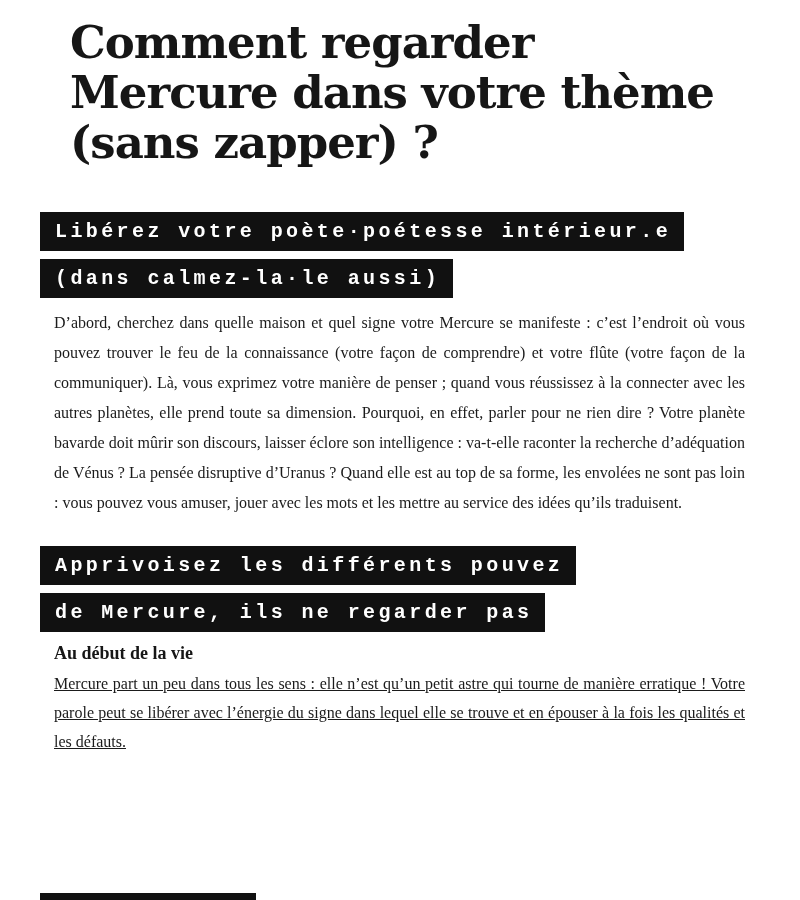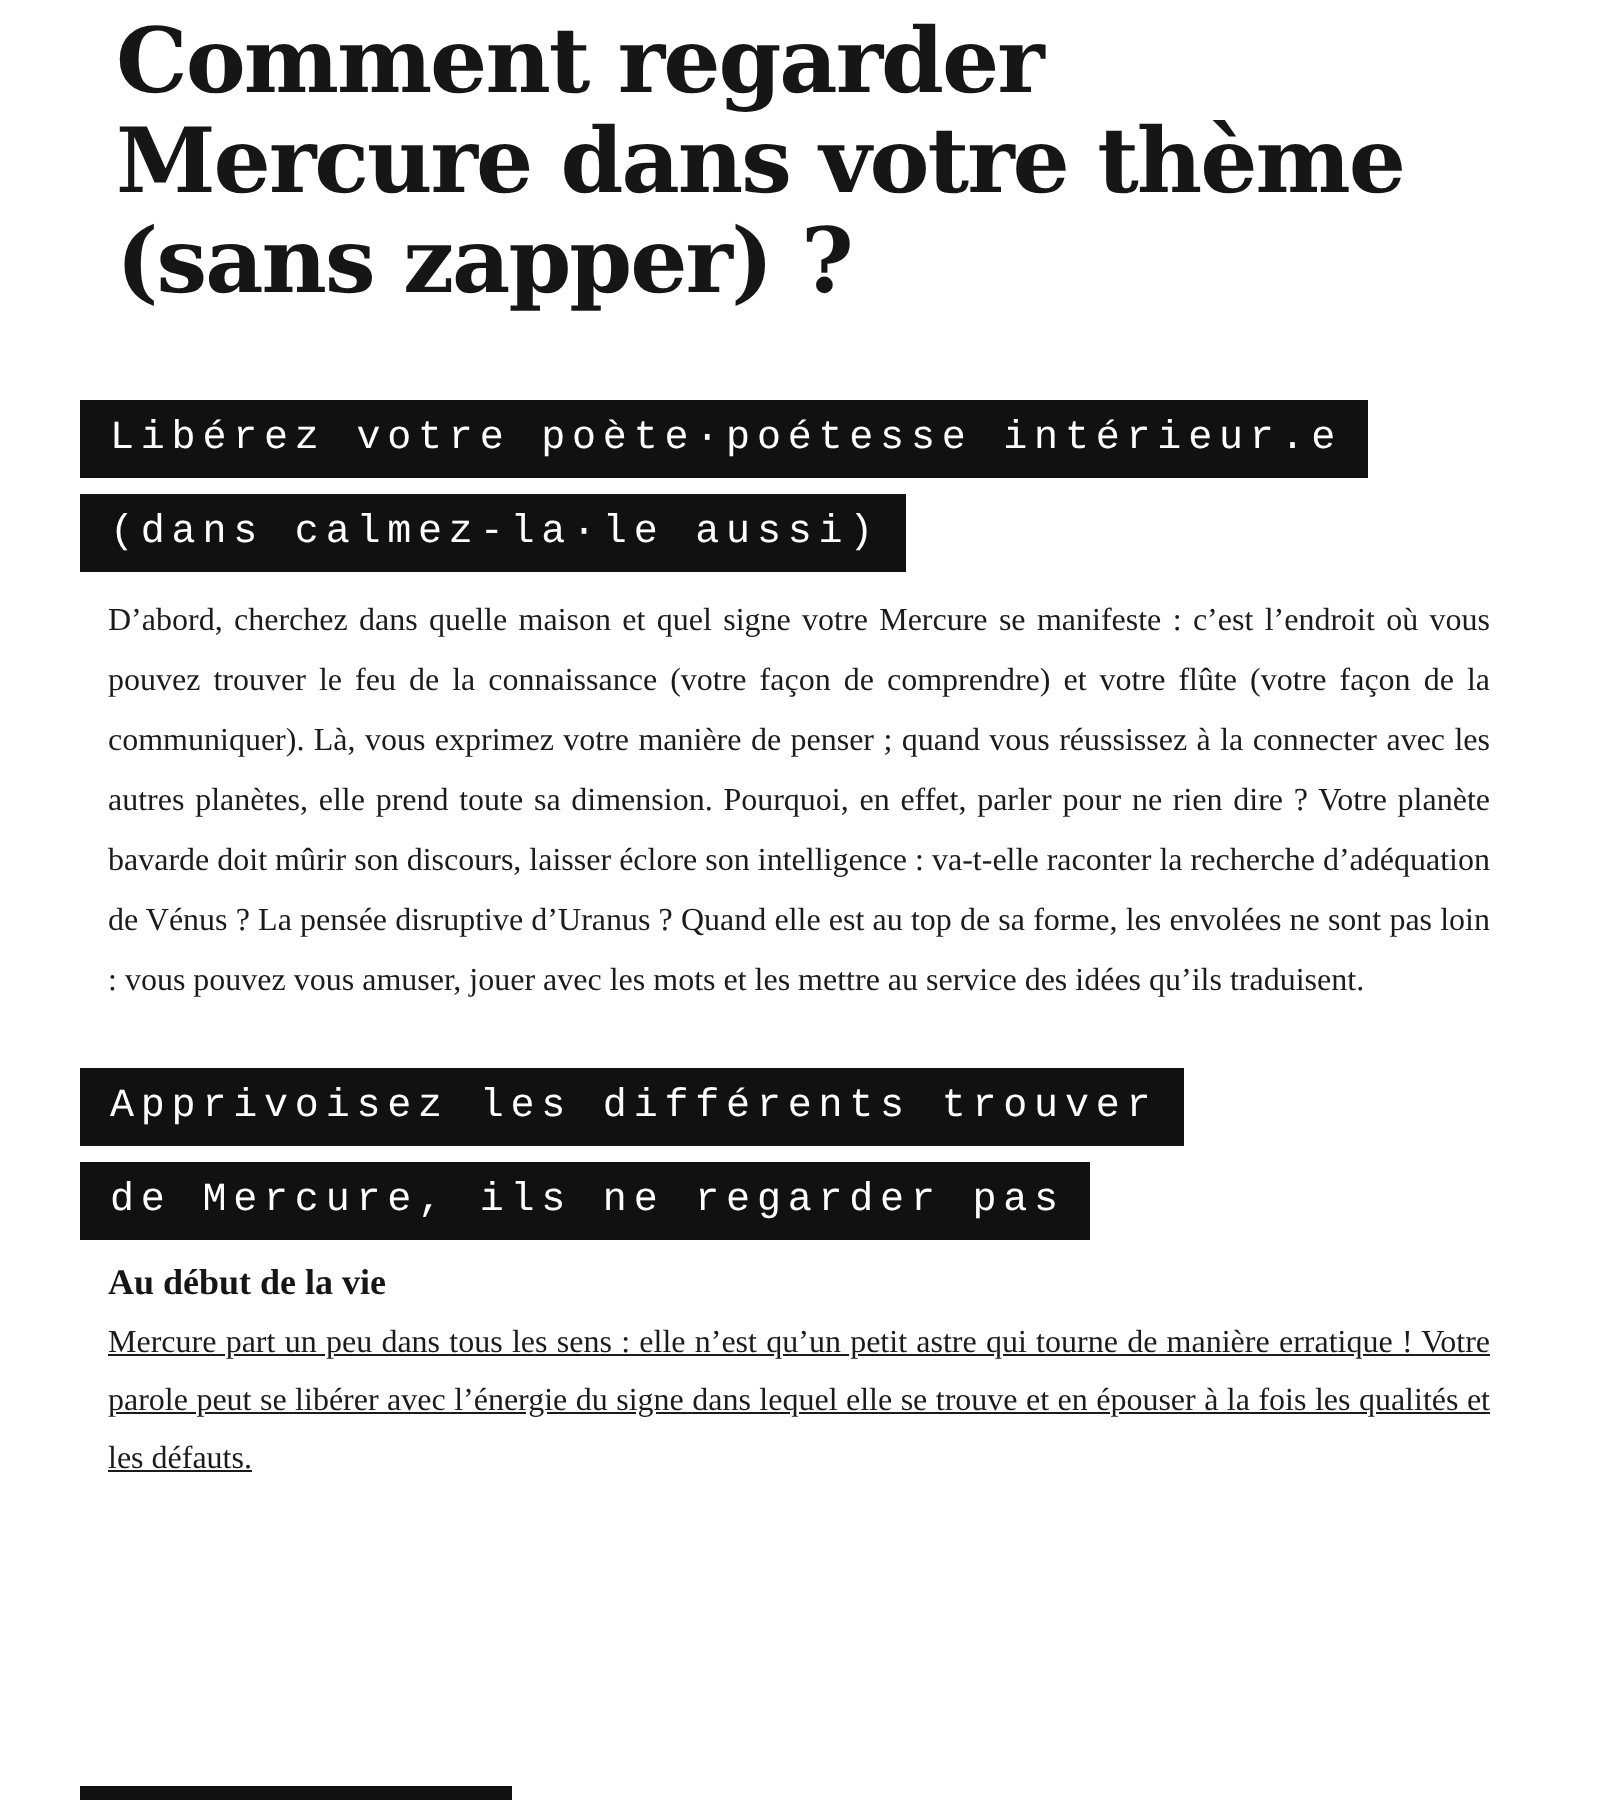--- a/index.html
+++ b/index.html
@@ -11,40 +11,40 @@
     margin: 0 auto;
     background: #ffffff;
     overflow: hidden;
     box-sizing: border-box;
     padding: 0 55px 0 54px;
     color: #1c1c1c;
   }
 
   
   .headline {
-    margin: 4px;
+    margin: 16px;
     padding-top: 2px;
     font-family: "DejaVu Serif", serif;
     font-weight: 700;
     font-size: 45px;
     line-height: 50px;
     letter-spacing: -1px;
     color: #161616;
   }
   .headline .hl-line { white-space: nowrap; }
 
   
   .banner-group { margin-top: 44px; margin-left: -14px; }
   .banner-group.second { margin-top: 28px; }
   .banner-bar {
     width: fit-content;
     background: #111111;
     color: #ffffff;
     font-family: "Liberation Mono", "DejaVu Sans Mono", monospace;
-    font-weight: 400;
+    font-weight: 700;
     font-size: 20px;
     line-height: 39px;
     letter-spacing: 3.4px;
     padding: 0 13px 0 15px;
     margin-bottom: 8px;
     white-space: nowrap;
   }
 
   
   .body-par {
@@ -92,21 +92,21 @@
   </h1>
 
   <div class="banner-group">
     <div class="banner-bar">Libérez votre poète·poétesse intérieur.e</div>
     <div class="banner-bar">(dans calmez-la·le aussi)</div>
   </div>
 
   <p class="body-par">D’abord, cherchez dans quelle maison et quel signe votre Mercure se manifeste : c’est l’endroit où vous pouvez trouver le feu de la connaissance (votre façon de comprendre) et votre flûte (votre façon de la communiquer). Là, vous exprimez votre manière de penser ; quand vous réussissez à la connecter avec les autres planètes, elle prend toute sa dimension. Pourquoi, en effet, parler pour ne rien dire ? Votre planète bavarde doit mûrir son discours, laisser éclore son intelligence : va-t-elle raconter la recherche d’adéquation de Vénus ? La pensée disruptive d’Uranus ? Quand elle est au top de sa forme, les envolées ne sont pas loin : vous pouvez vous amuser, jouer avec les mots et les mettre au service des idées qu’ils traduisent.</p>
 
   <div class="banner-group second">
-    <div class="banner-bar">Apprivoisez les différents trouver</div>
+    <div class="banner-bar">Apprivoisez les différents pouvez</div>
     <div class="banner-bar">de Mercure, ils ne regarder pas</div>
   </div>
 
   <h2 class="sub-heading">Au début de la vie</h2>
 
   <p class="body-par tight">Mercure part un peu dans tous les sens : elle n’est qu’un petit astre qui tourne de manière erratique ! Votre parole peut se libérer avec l’énergie du signe dans lequel elle se trouve et en épouser à la fois les qualités et les défauts.</p>
 
   <div class="partial-banner"></div>
 
 </div>

